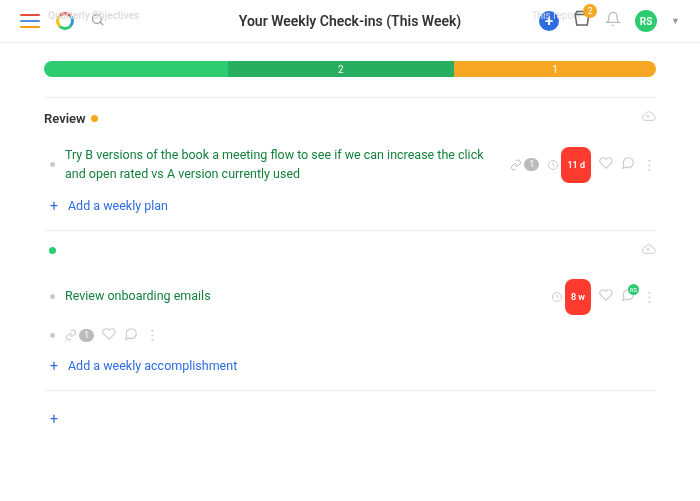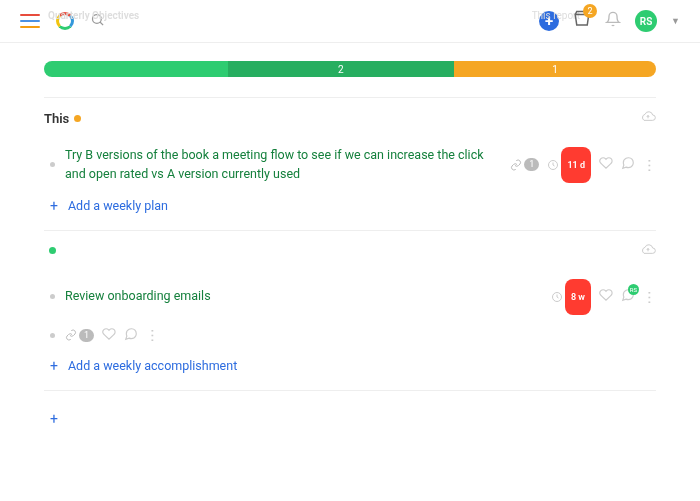--- a/index.html
+++ b/index.html
@@ -67,20 +67,21 @@
         <span></span>
       </div>
     <div class="logo"></div>
     <div class="search-ic">
       <svg width="15" height="15" viewBox="0 0 24 24" fill="none" stroke="currentColor" stroke-width="2">
           <circle cx="11" cy="11" r="7"></circle>
           <line x1="21" y1="21" x2="16" y2="16"></line>
         </svg>
     </div>
   </div>
+  <div class="header-title">Your Weekly Check-ins (This Week)</div>
   <div class="header-right">
     <div class="plus-circle">+</div>
     <div class="basket">
       <svg width="18" height="18" viewBox="0 0 24 24" fill="none" stroke="currentColor" stroke-width="2">
           <path d="M3 6l2-4h14l2 4M3 6h18l-2 14H5L3 6z"></path>
         </svg>
       <span class="basket-badge">2</span>
     </div>
     <div class="bell">
       <svg width="16" height="16" viewBox="0 0 24 24" fill="none" stroke="currentColor" stroke-width="2">
@@ -99,21 +100,21 @@
     <div class="seg green2" style="width:37%">
         <span>2</span>
       </div>
     <div class="seg orange" style="width:33%">
         <span>1</span>
       </div>
   </div>
 
   <div class="section">
     <div class="sec-head">
-      <span class="sec-title">This</span>
+      <span class="sec-title">Review</span>
       <span class="dot yellow"></span>
       <span class="cloud">
         <svg width="16" height="12" viewBox="0 0 24 18" fill="none" stroke="currentColor" stroke-width="1.5">
             <path d="M19 14a4 4 0 0 0 0-8 6 6 0 0 0-11.5-1A5 5 0 0 0 6 14h13z"></path>
             <path d="M12 6v5m-2-2l2-2 2 2"></path>
           </svg>
       </span>
     </div>
     <div class="item">
       <span class="bullet"></span>

